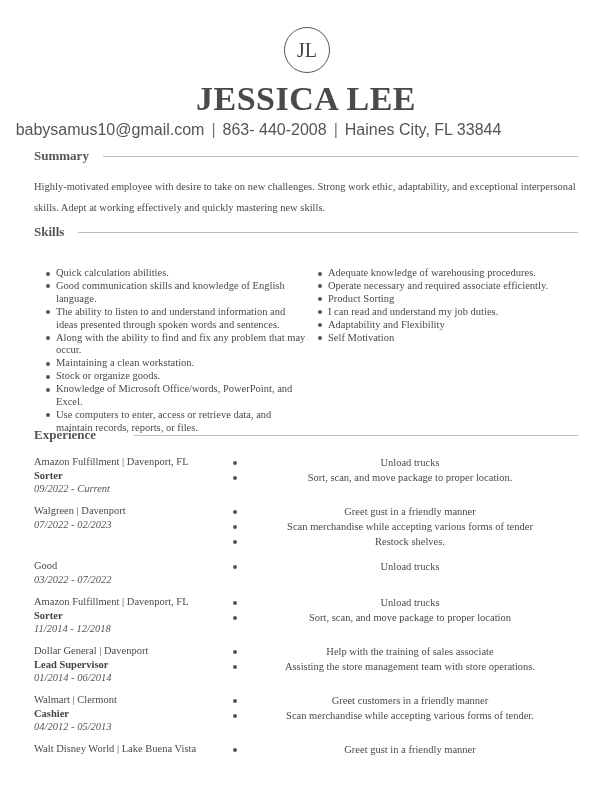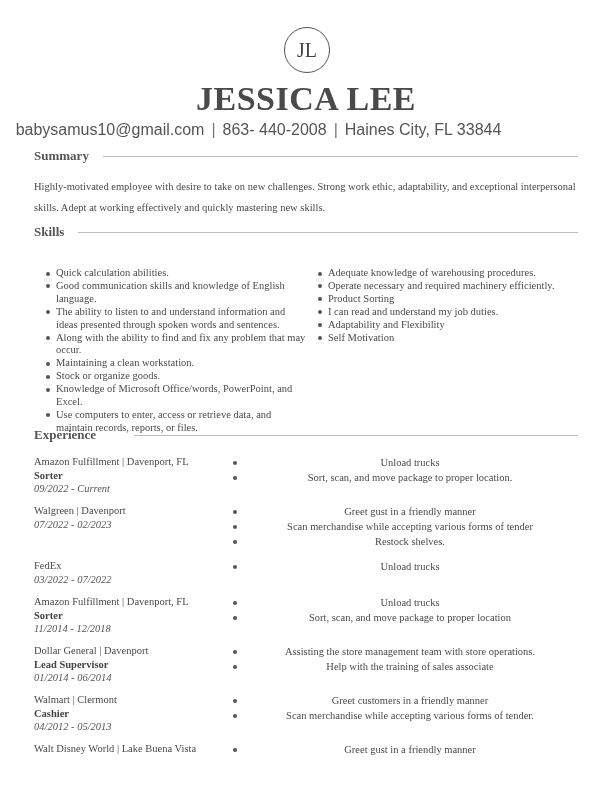--- a/index.html
+++ b/index.html
@@ -94,21 +94,21 @@
     <li>Good communication skills and knowledge of English language.</li>
     <li>The ability to listen to and understand information and ideas presented through spoken words and sentences.</li>
     <li>Along with the ability to find and fix any problem that may occur.</li>
     <li>Maintaining a clean workstation.</li>
     <li>Stock or organize goods.</li>
     <li>Knowledge of Microsoft Office/words, PowerPoint, and Excel.</li>
     <li>Use computers to enter, access or retrieve data, and maintain records, reports, or files.</li>
   </ul>
   <ul class="skills-col" style="left:306px; width:280px;">
     <li>Adequate knowledge of warehousing procedures.</li>
-    <li>Operate necessary and required machinery efficiently.</li>
+    <li>Operate necessary and required associate efficiently.</li>
     <li>Product Sorting</li>
     <li>I can read and understand my job duties.</li>
     <li>Adaptability and Flexibility</li>
     <li>Self Motivation</li>
   </ul>
 
   <div class="section-head" style="top:427px;gap:24px;">
     <span class="title">Experience</span>
     <span class="rule"></span>
   </div>
@@ -132,21 +132,21 @@
     </div>
     <ul>
       <li>Greet gust in a friendly manner</li>
       <li>Scan merchandise while accepting various forms of tender</li>
       <li>Restock shelves.</li>
     </ul>
   </div>
 
   <div class="job" style="top:559px;">
     <div class="left">
-      <div>FedEx</div>
+      <div>Good</div>
       <div class="dates">03/2022 - 07/2022</div>
     </div>
     <ul>
       <li>Unload trucks</li>
     </ul>
   </div>
 
   <div class="job" style="top:595px;">
     <div class="left">
       <div>Amazon Fulfillment | Davenport, FL</div>
@@ -159,22 +159,22 @@
     </ul>
   </div>
 
   <div class="job" style="top:644px;">
     <div class="left">
       <div>Dollar General | Davenport</div>
       <div class="title">Lead Supervisor</div>
       <div class="dates">01/2014 - 06/2014</div>
     </div>
     <ul>
+      <li>Help with the training of sales associate</li>
       <li>Assisting the store management team with store operations.</li>
-      <li>Help with the training of sales associate</li>
     </ul>
   </div>
 
   <div class="job" style="top:693px;">
     <div class="left">
       <div>Walmart | Clermont</div>
       <div class="title">Cashier</div>
       <div class="dates">04/2012 - 05/2013</div>
     </div>
     <ul>

